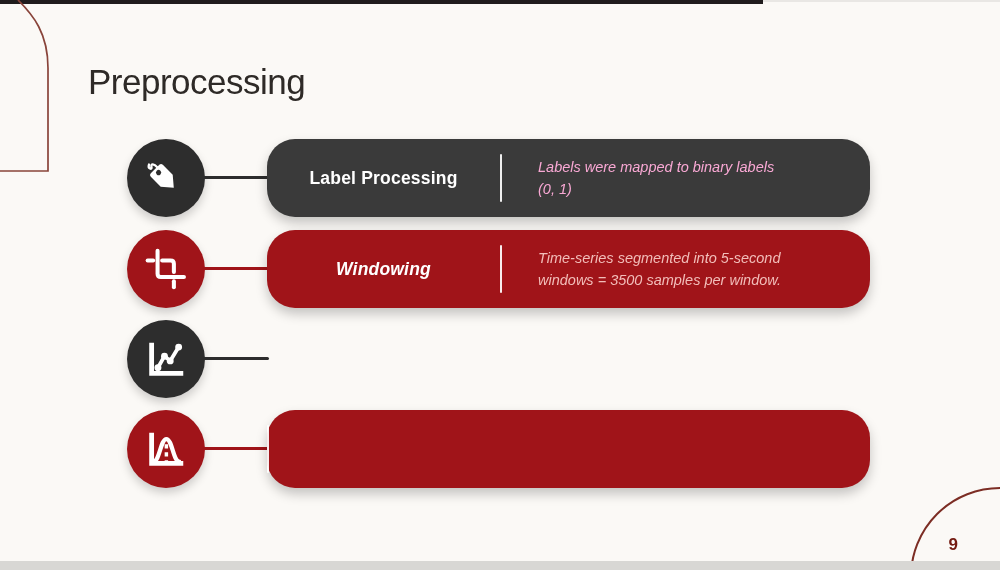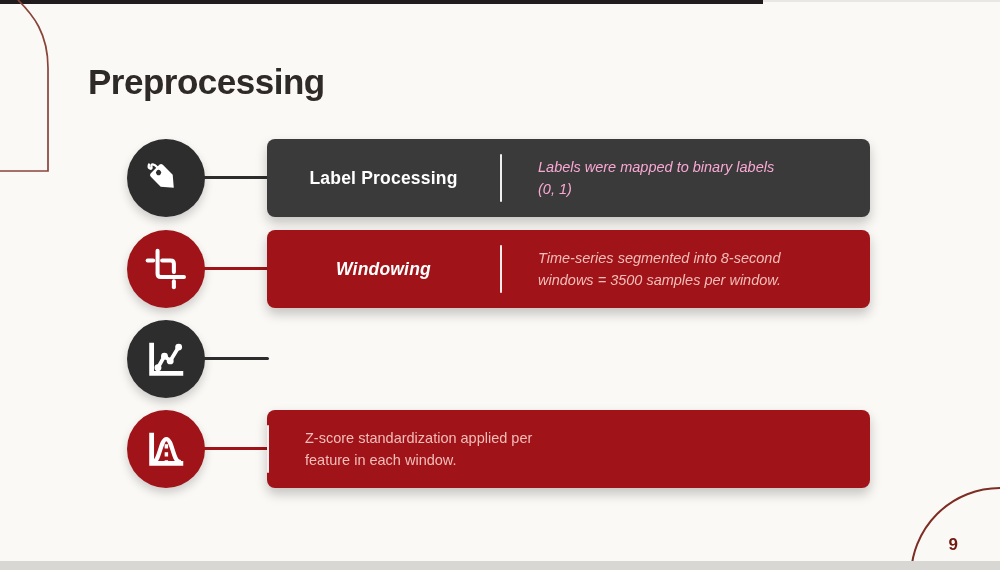--- a/index.html
+++ b/index.html
@@ -23,21 +23,21 @@
   .corner-arc-br {
     position: absolute; left: 910px; top: 487px;
     width: 180px; height: 180px;
     border: 2px solid #7c2d24; border-radius: 50%;
     box-sizing: border-box; z-index: 1;
   }
 
   
   .page-title {
     position: absolute; left: 88px; top: 62px;
-    font-size: 35px; font-weight: bold; color: #2e2a27;
+    font-size: 35px; font-weight: normal; color: #2e2a27;
     letter-spacing: -0.5px;
   }
 
   
   .page-number {
     position: absolute; right: 42px; bottom: 15px;
     font-size: 17px; font-weight: bold; color: #731a10; z-index: 10;
   }
 
   
@@ -49,21 +49,21 @@
     width: 78px; height: 78px; border-radius: 50%;
     display: flex; align-items: center; justify-content: center;
     box-shadow: 0 5px 10px rgba(0,0,0,0.18);
   }
   .connector {
     position: absolute; left: 203px; top: 37px;
     width: 66px; height: 3px; border-radius: 2px;
   }
   .card {
     position: absolute; left: 267px; top: 0;
-    width: 603px; height: 78px; border-radius: 8px;
+    width: 603px; height: 78px; border-radius: 28px;
     display: flex; align-items: center;
     box-shadow: 0 6px 12px rgba(0,0,0,0.22);
     box-sizing: border-box;
   }
   .row--dark .badge, .row--dark .connector { background: #2d2d2d; }
   .row--dark .card { background: #3a3a3a; }
   .row--red  .badge, .row--red  .connector { background: #a01419; }
   .row--red  .card { background: #a01419; }
 
   .card-label {
@@ -131,21 +131,21 @@
           <path d="M7.4 2 v12.6 q0 1.8 1.8 1.8 h12.6"></path>
           <path d="M9.9 7.4 h4.6 q1.8 0 1.8 1.8 v4.4"></path>
           <path d="M16.3 18.7 v3.3"></path>
         </svg>
       </span>
     </div>
     <div class="connector"></div>
     <div class="card">
       <div class="card-label">Windowing</div>
       <div class="card-divider"></div>
-      <div class="card-desc">Time-series segmented into 8-second
+      <div class="card-desc">Time-series segmented into 5-second
 windows = 3500 samples per window.</div>
     </div>
   </div>
 
   <div class="row row3 row--dark">
     <div class="badge">
       <span>
         <svg width="46" height="46" viewBox="0 0 24 24">
           <path d="M4.5 3.5 V19.5 H21" fill="none" stroke="#ffffff" stroke-width="2.5"></path>
           <path d="M7.8 16.5 L11.2 10.5 L14.2 13 L18.6 5.8" fill="none" stroke="#ffffff" stroke-width="2"></path>
@@ -165,20 +165,18 @@
         <svg width="46" height="46" viewBox="0 0 24 24">
           <path d="M4.5 3.5 V19.5 H21" fill="none" stroke="#ffffff" stroke-width="2.5"></path>
           <path d="M5.5 18.6 C 8.6 18.6 9.2 6.8 12.2 6.8 C 15.2 6.8 15.8 18.6 18.9 18.6" fill="none" stroke="#ffffff" stroke-width="2.2" stroke-linecap="round"></path>
           <path d="M12.2 9.5 V18.4" fill="none" stroke="#ffffff" stroke-width="1.8" stroke-dasharray="2.2 2"></path>
         </svg>
       </span>
     </div>
     <div class="connector"></div>
     <div class="card">
       <div class="card-divider"></div>
-      <div class="card-desc">Z-score standardization applied per
-feature in each window.</div>
     </div>
   </div>
 
   <div class="page-number">9</div>
 
 </div>
 
 </body></html>

